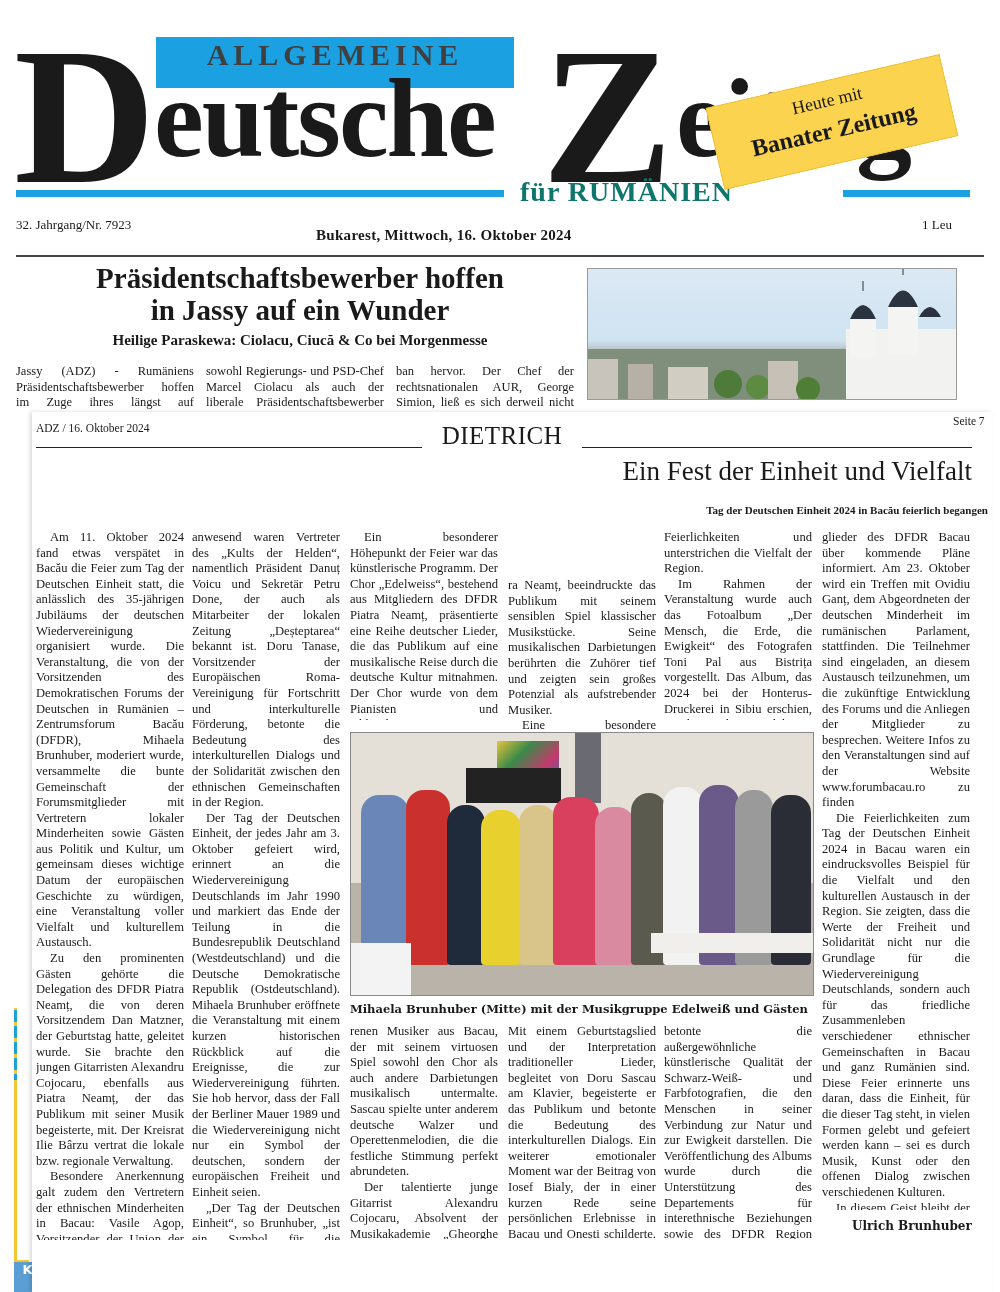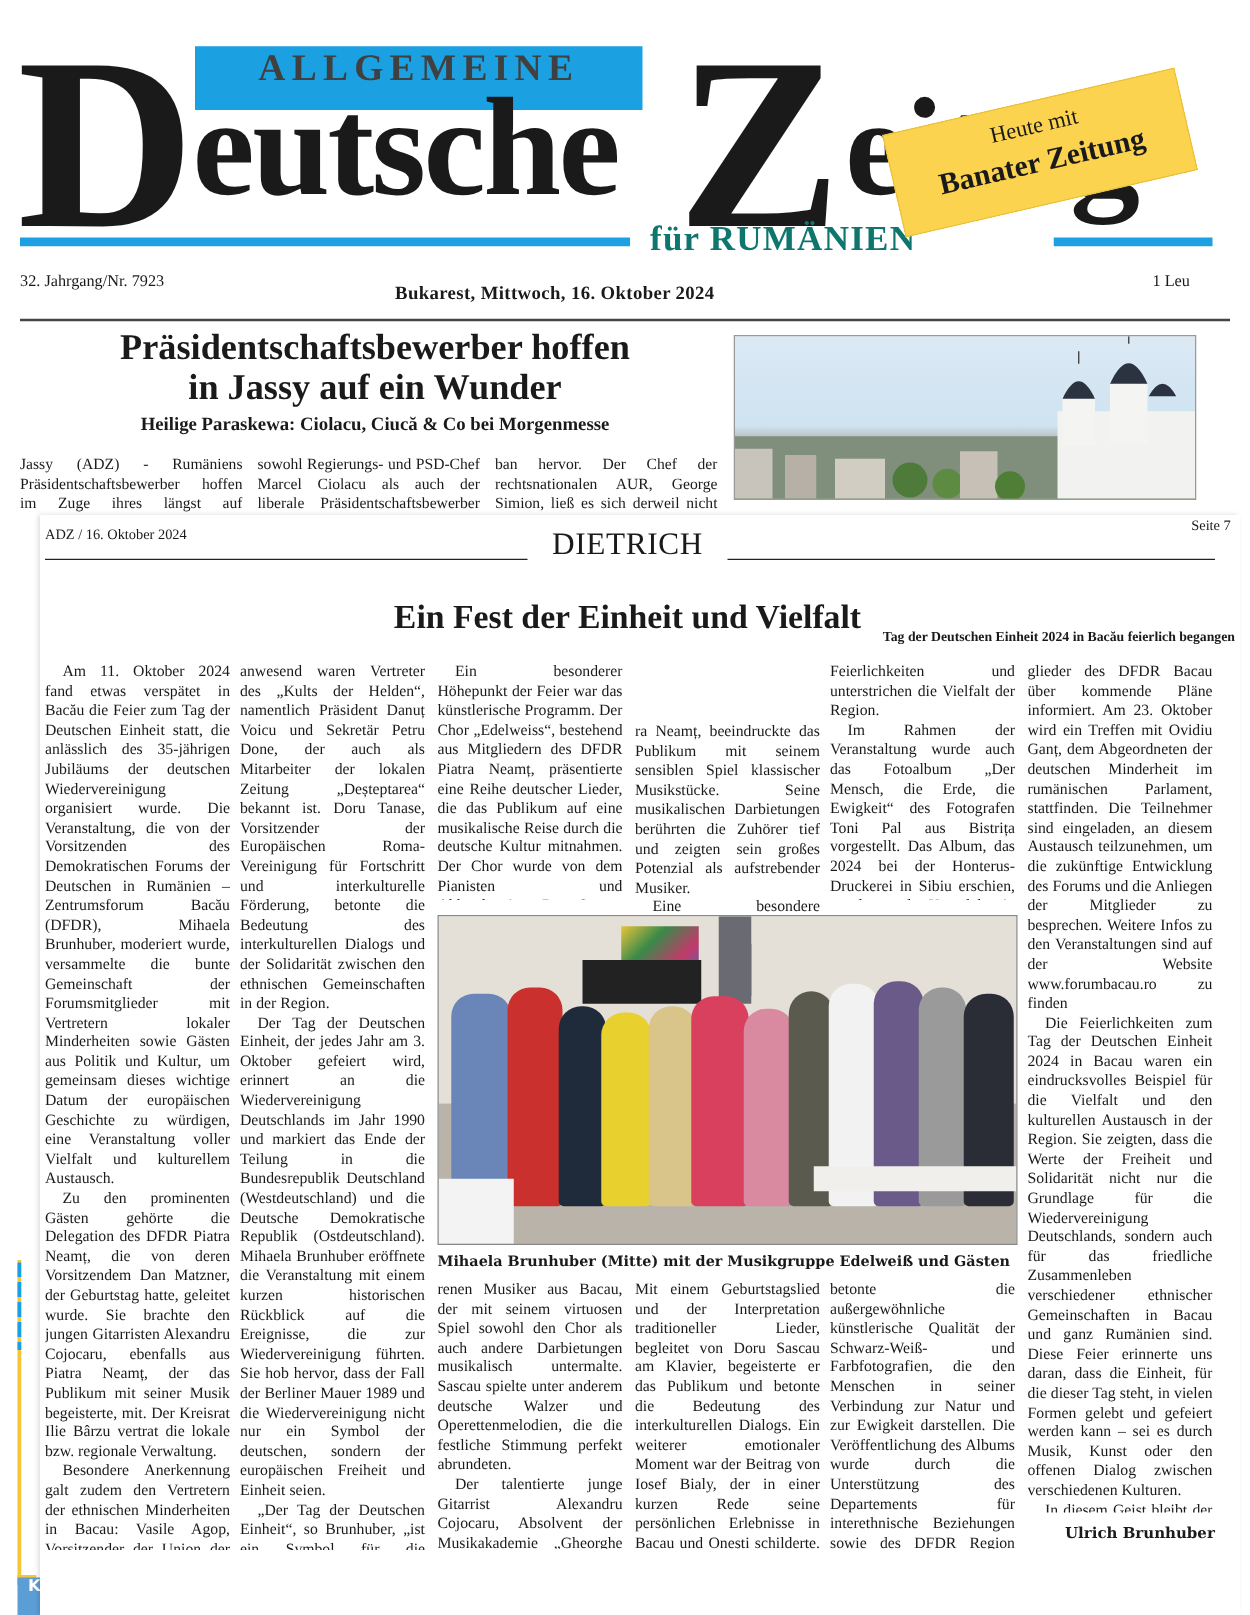--- a/index.html
+++ b/index.html
@@ -27,21 +27,21 @@
   .sub1{left:20px;top:332px;width:560px;text-align:center;font-weight:bold;font-size:15px;}
   .txt3{font-size:12.5px;line-height:15.5px;text-align:justify;height:46px;overflow:hidden;}
   .topimg{left:587px;top:268px;width:368px;height:130px;border:1px solid #999;background:linear-gradient(#dbe9f4 0%,#cfe3f1 55%,#b9c3c5 62%,#8b9a86 75%,#6d8456 100%);overflow:hidden;}
   
   .page{left:32px;top:412px;width:960px;height:880px;background:#fff;box-shadow:-2px 0 4px rgba(0,0,0,0.15);}
   .pg-meta-l{left:4px;top:10px;font-size:11.5px;}
   .pg-meta-r{left:906px;top:3px;font-size:11.5px;margin-left:15px;}
   .lok-line-l{left:4px;top:35px;width:386px;height:1px;background:#222;}
   .lok-line-r{left:550px;top:35px;width:390px;height:1px;background:#222;}
   .lokales{left:390px;top:10px;width:160px;text-align:center;font-size:25px;letter-spacing:0.5px;}
-  .h1b{left:0;top:44px;width:940px;text-align:center;font-weight:bold;font-size:27px;margin-top:22px;}
+  .h1b{left:0;top:44px;width:940px;text-align:right;font-weight:normal;font-size:27px;}
   .sub2{left:16px;top:92px;width:940px;text-align:right;font-weight:bold;font-size:11px;}
   .col{font-size:12.6px;line-height:15.6px;text-align:justify;hyphens:auto;overflow:hidden;}
   .col p{margin:0;text-indent:14px;}
   .col p.noind{text-indent:0;}
   .photo{left:318px;top:320px;width:462px;height:262px;background:linear-gradient(180deg,#d9d4cb 0%,#cfc8bd 40%,#9a8f83 100%);overflow:hidden;border:1px solid #888;}
   .caption{left:318px;top:590px;width:470px;font-weight:bold;font-size:11.5px;font-family:"DejaVu Serif",serif;}
   .byline{left:820px;top:807px;font-weight:bold;font-size:12px;font-family:"DejaVu Serif",serif;}
   
   .side-yellow{left:14px;top:1008px;width:12px;height:252px;border-left:3px solid #f6c533;border-bottom:8px solid #f6c533;}
   .side-blue{left:14px;top:1010px;width:3px;height:70px;background:repeating-linear-gradient(#1ba1e2 0 12px,transparent 12px 16px);}

